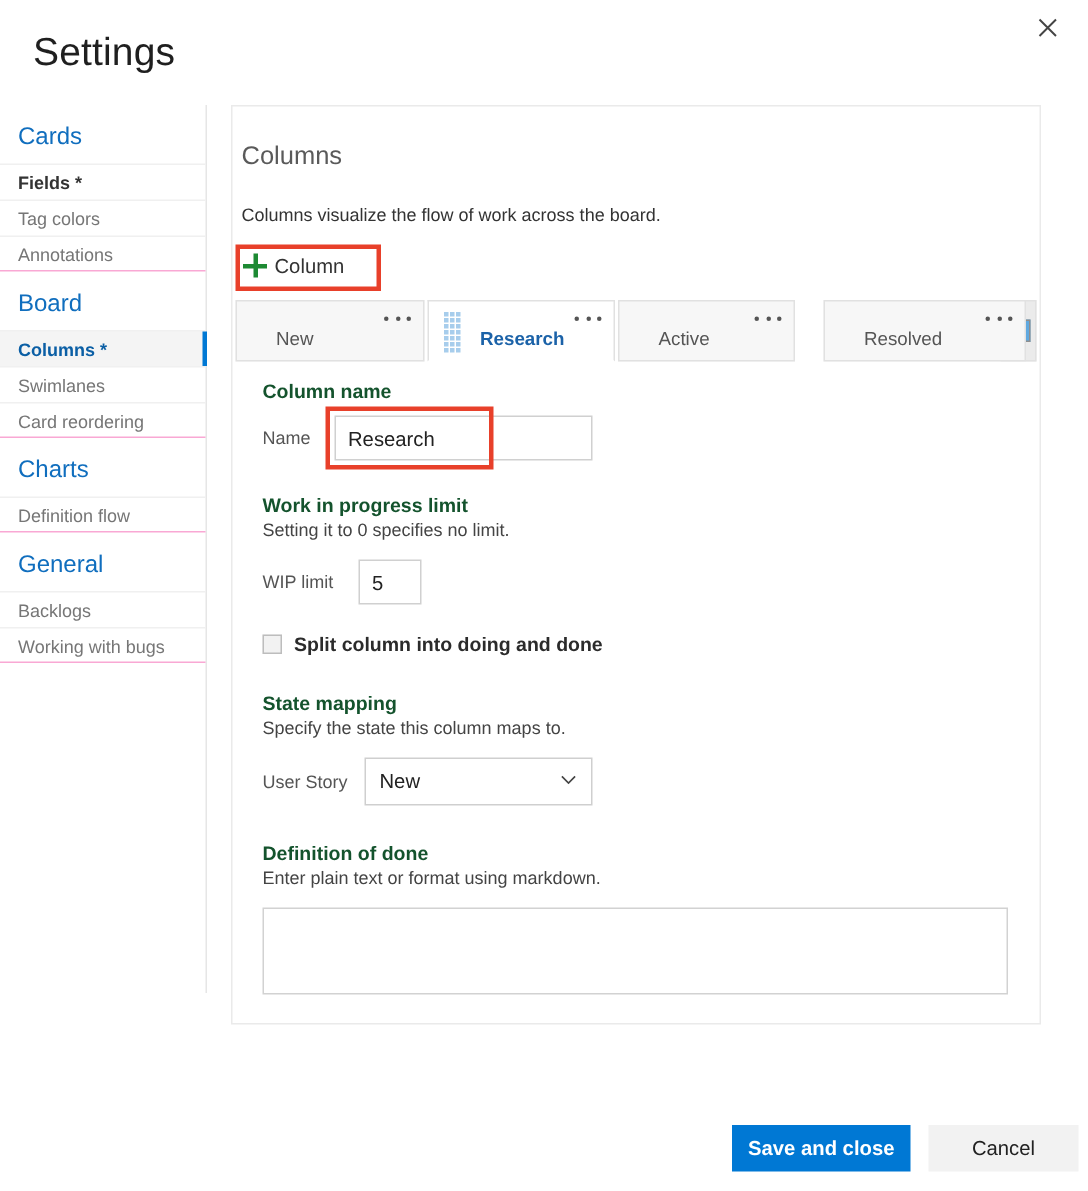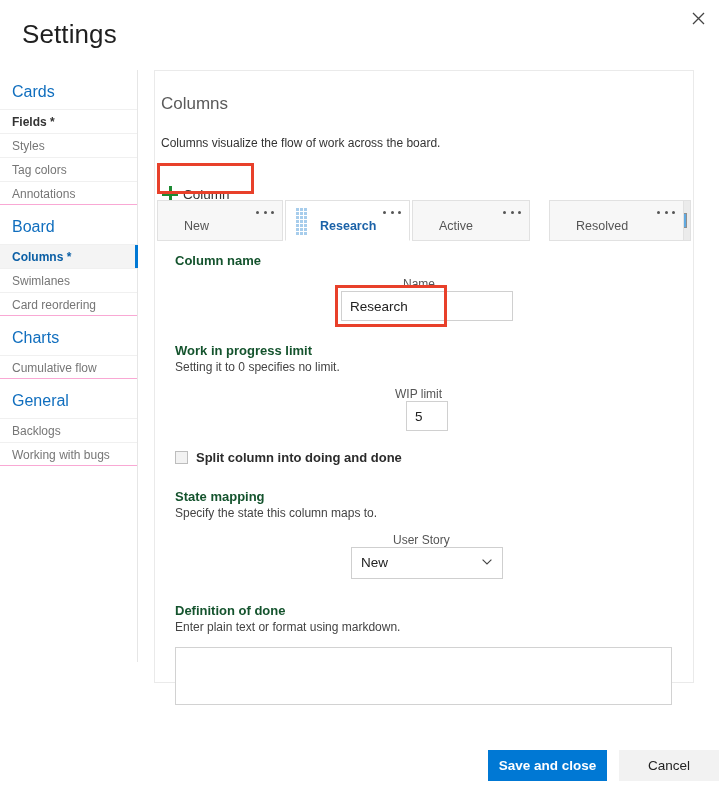--- a/index.html
+++ b/index.html
@@ -106,21 +106,21 @@
     width: 97px; height: 31px;
   }
   .addcol-hl {
     position: absolute;
     inset: 0;
     border: 3px solid #e8402a;
     pointer-events: none;
   }
   .addcol-btn {
     position: absolute;
-    left: 5px; top: 20px;
+    left: 5px; top: 3px;
     display: flex; align-items: center;
     height: 22px;
     font-size: 13.5px;
     color: #333;
     cursor: pointer;
   }
   .plus-icon {
     display: inline-block;
     width: 16px; height: 16px;
     position: relative;
@@ -220,21 +220,21 @@
     font-size: 13px;
     font-weight: bold;
     color: #14532d;
     margin: 0 0 2px 0;
   }
   .sec-sub {
     font-size: 12px;
     color: #444;
     margin: 0 0 2px 0;
   }
-  .row { display: flex; align-items: center; flex-direction: column; }
+  .row { display: flex; align-items: center; }
   .row-label {
     font-size: 12px;
     color: #555;
     width: 48px;
     flex: 0 0 auto;
   }
   .row-label.wide { width: 64px; }
   .txtinput {
     height: 30px;
     border: 1px solid #d0d0d0;
@@ -336,29 +336,28 @@
 
   <div class="close-btn">
     <svg width="13" height="13" viewBox="0 0 13 13" aria-hidden="true">
       <path d="M1 1 L12 12 M12 1 L1 12" stroke="#444" stroke-width="1.3" fill="none"></path>
     </svg>
   </div>
 
   <div class="sidebar" id="sidebar">
       <div class="side-group-title">Cards</div>
       <div class="side-item bold">Fields *</div>
-      <div class="side-item">Styles</div>
       <div class="side-item">Tag colors</div>
       <div class="side-item last">Annotations</div>
       <div class="side-group-title">Board</div>
       <div class="side-item selected">Columns *</div>
       <div class="side-item">Swimlanes</div>
       <div class="side-item last">Card reordering</div>
       <div class="side-group-title">Charts</div>
-      <div class="side-item last">Cumulative flow</div>
+      <div class="side-item last">Definition flow</div>
       <div class="side-group-title">General</div>
       <div class="side-item">Backlogs</div>
       <div class="side-item last">Working with bugs</div>
     </div>
 
   <div class="main">
 
     <div class="main-head">Columns</div>
     <div class="main-desc">Columns visualize the flow of work across the board.</div>
 

